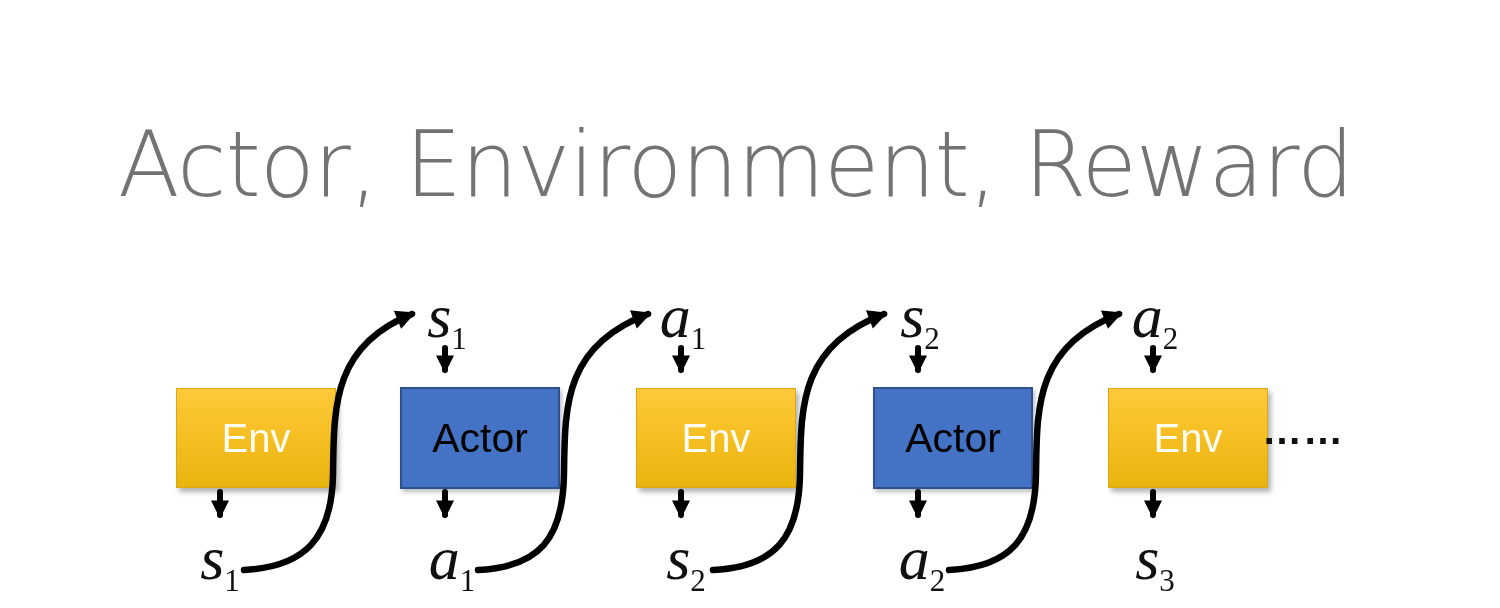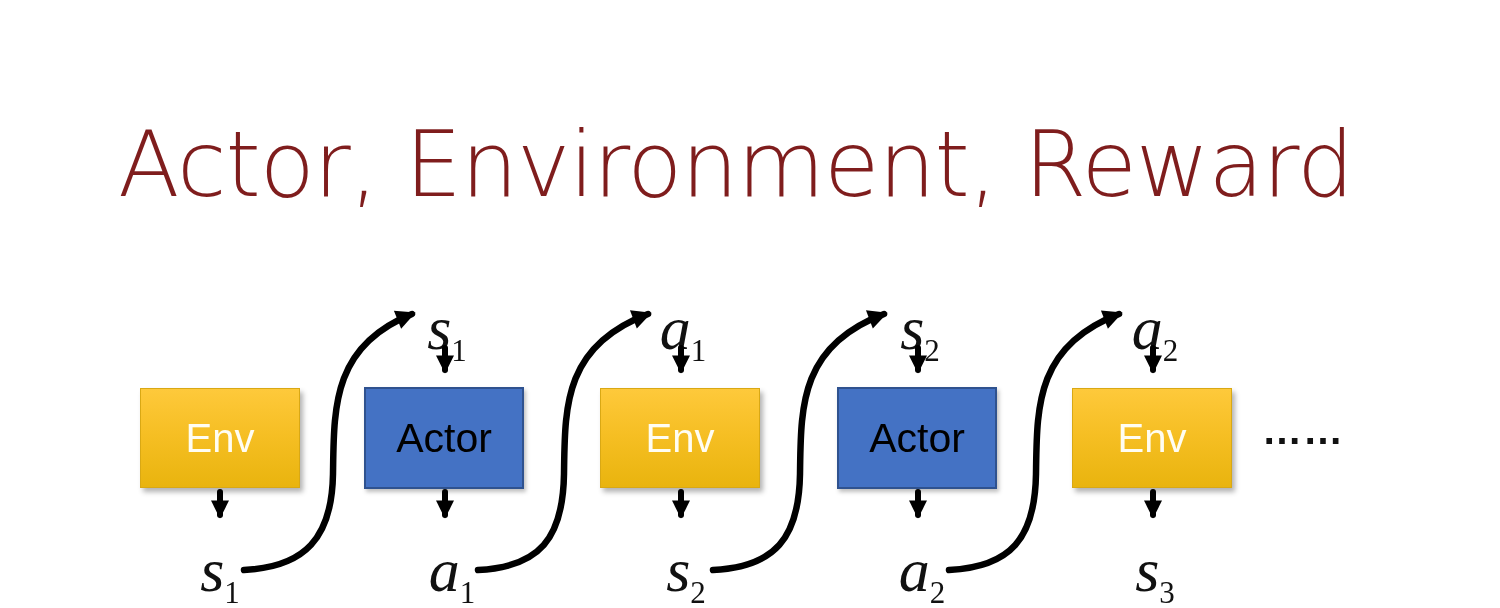--- a/index.html
+++ b/index.html
@@ -9,30 +9,31 @@
     background:#ffffff;
     overflow:hidden;
     font-family:"Liberation Sans", sans-serif;
   }
   .title{
     position:absolute;
     left:118px;top:112px;
     font-size:90px;
     font-weight:200;
     letter-spacing:-1px;
-    color:#7f1d1d;
+    color:#737373;
     white-space:nowrap;
     font-family:"DejaVu Sans","Liberation Sans",sans-serif;
   }
   .box{
     position:absolute;
     top:388px;
     width:160px;height:100px;
     display:flex;align-items:center;justify-content:center;
     box-sizing:border-box;
+    margin-left:36px;
   }
   .box.env{
     background:linear-gradient(180deg,#fec93b 0%,#f6bf24 45%,#e9b40e 100%);
     border:1px solid #d9a814;
     color:#fffdf2;
     font-size:40px;
     box-shadow:3px 4px 5px rgba(0,0,0,0.30);
   }
   .box.actor{
     top:387px;height:102px;
@@ -46,21 +47,20 @@
 
   .mlabel{
     position:absolute;
     transform:translateX(-50%);
     font-family:"Liberation Serif", serif;
     font-style:italic;
     font-size:62px;
     line-height:1;
     color:#111;
     white-space:nowrap;
-    margin-top:12px;
   }
   .mlabel .sub{
     font-size:31px;
     font-style:normal;
     position:relative;
     top:12px;
     margin-left:0px;
   }
   .toplbl{top:285px;}
   .botlbl{top:527px;}

